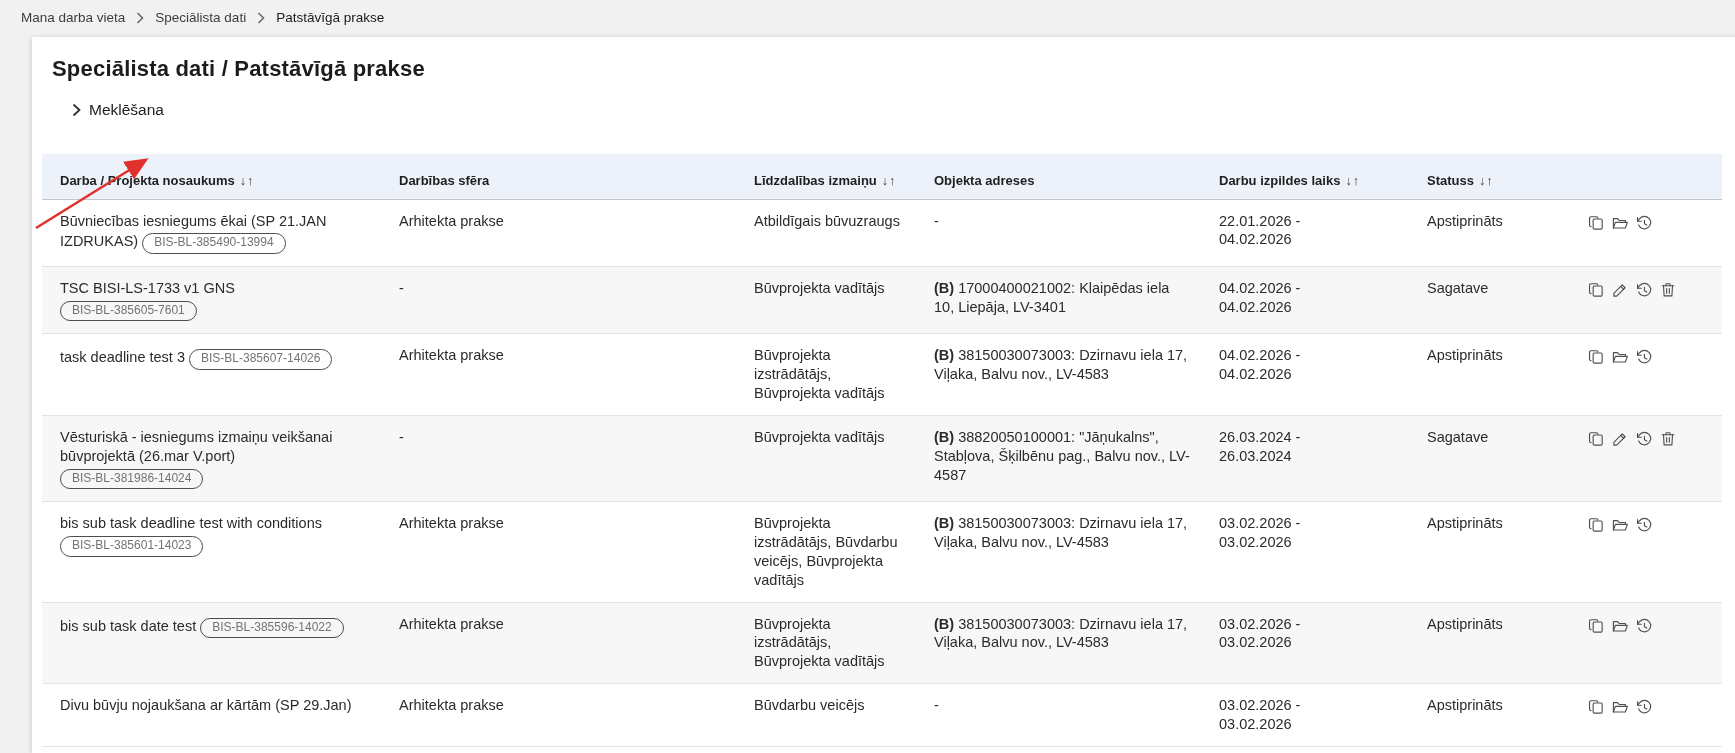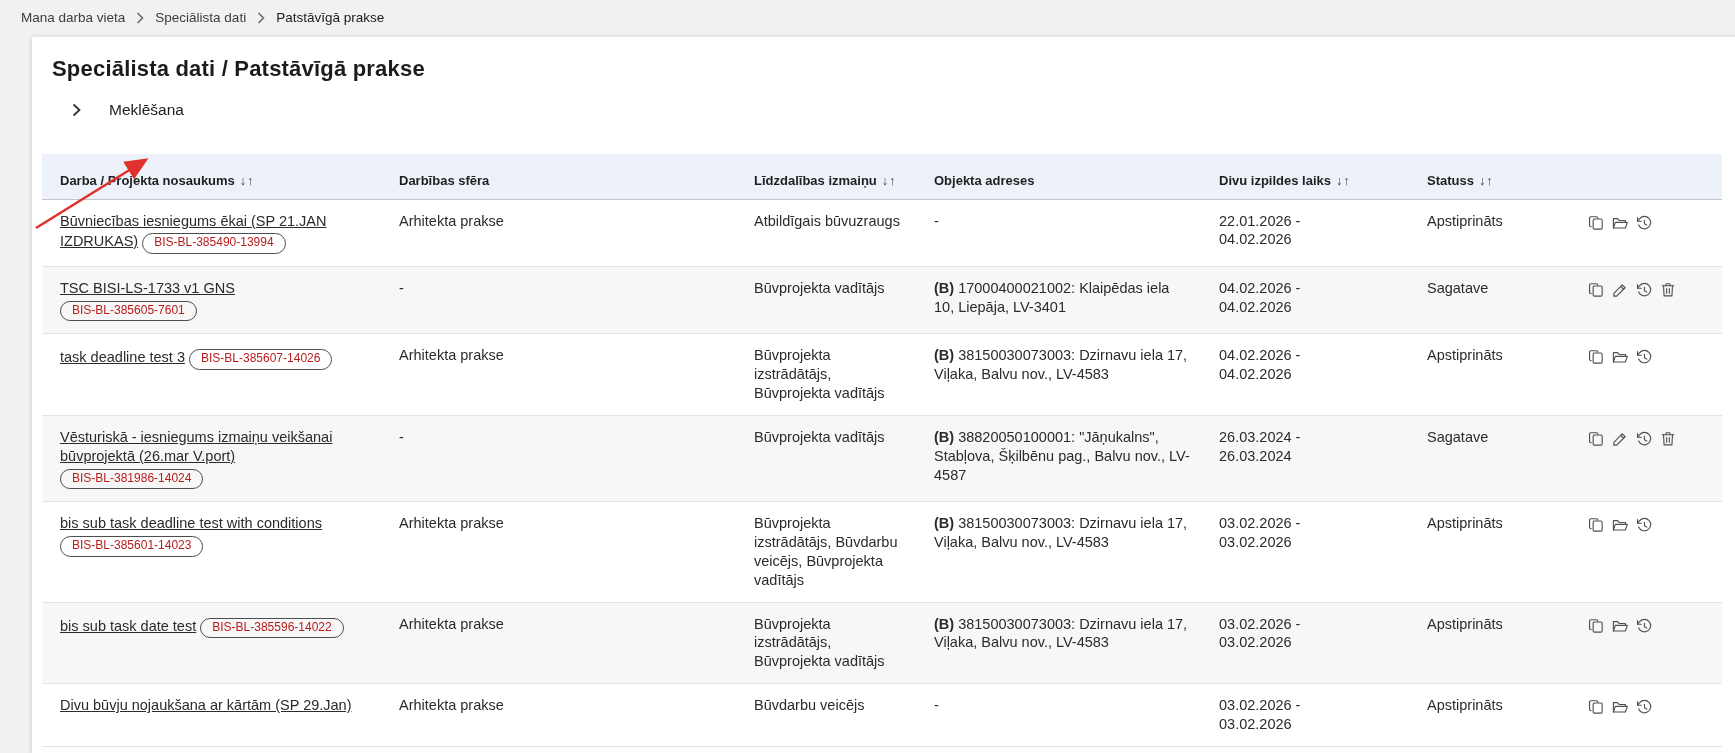--- a/index.html
+++ b/index.html
@@ -10,41 +10,41 @@
   .breadcrumb { display:flex; align-items:center; gap:9px; padding:10px 17px 9px 21px; font-size:13.5px; color:#3d3d3d; }
   .bc-item { cursor:pointer; }
   .bc-item.current { font-weight:normal; color:#1a1a1a; }
   .bc-sep { display:inline-flex; align-items:center; margin:0 2px; }
 
   
   .card { position:absolute; left:16px; top:37px; width:1708px; height:716px; background:#fff;
           box-shadow:0 1px 5px rgba(0,0,0,.18); overflow:hidden;margin-left:16px; }
   .page-title { font-size:22px; font-weight:bold; color:#1c1c1c; margin:19px 0 0 20px; letter-spacing:.2px; }
 
-  .search-toggle { display:flex; align-items:center; gap:28px; margin:19px 0 0 40px; font-size:15.5px; color:#222; cursor:pointer; width:max-content; }
+  .search-toggle { display:flex; align-items:center; gap:8px; margin:19px 0 0 40px; font-size:15.5px; color:#222; cursor:pointer; width:max-content; }
 
   .toolbar { display:flex; align-items:center; gap:21px; margin:19px 0 0 20px; }
   .btn { height:29px; border-radius:15px; font-size:13.5px; font-family:"Liberation Sans",sans-serif; cursor:pointer; display:inline-flex; align-items:center; }
   .btn-outline { background:transparent; border:1.6px solid #2f2f2f; color:#1f1f1f; padding:0 20px; }
   .btn-primary { border:none; color:#fff; font-weight:bold; padding:0 23px; }
 
   
   .table-wrap { margin:35px 28px 0 10px; }
   table { border-collapse:collapse; table-layout:fixed; width:1680px; font-size:14.5px; }
   thead th { background:#edf1f9; text-align:left; vertical-align:bottom; font-size:13px; color:#1f1f1f;
              padding:8px 8px 9px 18px; height:45px; border-bottom:1px solid #c6c6c6; cursor:pointer; }
   thead th.nosort { cursor:default; }
   .th-inner { display:inline-block; line-height:1.35; }
   th.col-5 .th-inner { max-width:142px; }
   .sort { font-weight:600; font-size:12.5px; color:#3d3d3d; letter-spacing:1px; margin-left:5px; white-space:nowrap; }
   tbody td { vertical-align:top; padding:12px 10px 12px 18px; border-bottom:1px solid #e4e4e4; line-height:1.3; }
   tbody tr:nth-child(even) td { background:#f7f7f7; }
-  .row-title { cursor:pointer;text-decoration:underline; }
+  .row-title { cursor:pointer; }
   .badge { display:inline-block; border:1.4px solid #4d4d4d; border-radius:12px; padding:1px 11px 2px;
-           font-size:12px; color:#b91c1c; white-space:nowrap; margin-top:3px; background:transparent; }
+           font-size:12px; color:#737373; white-space:nowrap; margin-top:3px; background:transparent; }
   .addr-b { font-weight:bold; }
   .period { max-width:118px; }
   .actions { display:flex; gap:6px; padding-top:2px; padding-left:7px; }
   .act-icon { width:18px; height:18px; display:inline-flex; cursor:pointer; }
   .act-icon svg { width:18px; height:18px; stroke:#4f4f4f; fill:none; stroke-width:1.5; stroke-linecap:round; stroke-linejoin:round; }
 
   .annotation-arrow { position:absolute; left:0; top:0; pointer-events:none; z-index:5; }
 </style>
 </head>
 <body>
@@ -88,21 +88,21 @@
           <col style="width:208px">
           <col style="width:153px">
           <col style="width:160px">
       </colgroup>
       <thead>
           <tr id="thead-row">
             <th class="col-1"><span class="th-inner"><span>Darba / Projekta nosaukums</span><span class="sort">↓↑</span></span></th>
             <th class="col-2 nosort"><span class="th-inner"><span>Darbības sfēra</span></span></th>
             <th class="col-3"><span class="th-inner"><span>Līdzdalības izmaiņu</span><span class="sort">↓↑</span></span></th>
             <th class="col-4 nosort"><span class="th-inner"><span>Objekta adreses</span></span></th>
-            <th class="col-5"><span class="th-inner"><span>Divu izpildes laiks</span><span class="sort">↓↑</span></span></th>
+            <th class="col-5"><span class="th-inner"><span>Darbu izpildes laiks</span><span class="sort">↓↑</span></span></th>
             <th class="col-6"><span class="th-inner"><span>Statuss</span><span class="sort">↓↑</span></span></th>
             <th class="col-7 nosort"><span class="th-inner"><span></span></span></th>
           </tr>
         </thead>
       <tbody id="tbody">
           <tr>
             <td><span class="row-title">Būvniecības iesniegums ēkai (SP 21.JAN IZDRUKAS)</span> <span class="badge">BIS-BL-385490-13994</span></td>
             <td>Arhitekta prakse</td>
             <td>Atbildīgais būvuzraugs</td>
             <td><span>-</span></td>

